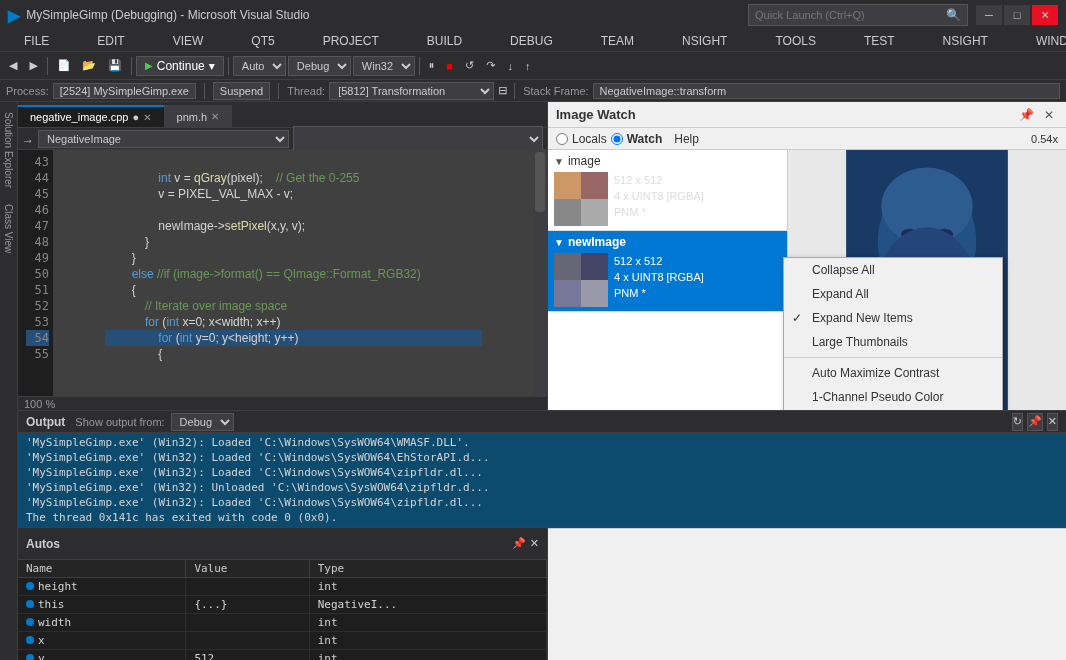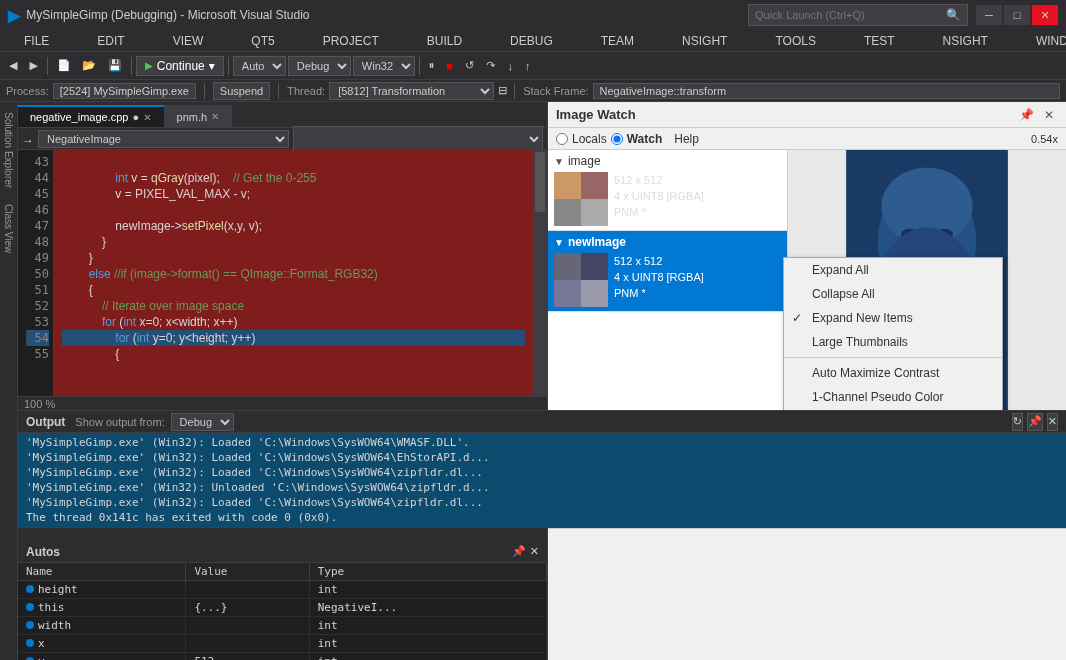--- a/index.html
+++ b/index.html
@@ -50,21 +50,21 @@
     #editor-tabs .tab { padding: 4px 12px; font-size: 11px; color: #ccc; cursor: pointer; border-top: 1px solid #3e3e42; border-right: 1px solid #3e3e42; background: #3e3e42; display: flex; align-items: center; gap: 4px; height: 22px; }
     #editor-tabs .tab.active { background: #1e1e1e; color: #fff; border-top: 2px solid #007acc; }
     #editor-tabs .tab .close-x { color: #999; font-size: 10px; }
 
     
     #editor-toolbar { background: #2d2d30; height: 22px; display: flex; align-items: center; padding: 0 4px; gap: 4px; border-bottom: 1px solid #3e3e42; }
     #editor-toolbar .nav-arrow { color: #ccc; font-size: 12px; cursor: pointer; }
     #editor-toolbar select { background: #3e3e42; border: 1px solid #555; color: #ccc; height: 18px; font-size: 11px; padding: 0 4px; flex: 1; }
 
     
-    #code-area { background: #7f1d1d; flex: 1; overflow: hidden; position: relative; display: flex; }
+    #code-area { background: #404040; flex: 1; overflow: hidden; position: relative; display: flex; gap: 43px; }
     #line-numbers { background: #1e1e1e; padding: 4px 4px 4px 8px; color: #858585; font-family: Consolas, monospace; font-size: 12px; line-height: 16px; border-right: 1px solid #3e3e42; min-width: 36px; text-align: right; user-select: none; }
     #code-content { flex: 1; padding: 4px 8px; font-family: Liberation Sans, sans-serif; font-size: 12px; line-height: 16px; color: #d4d4d4; overflow: hidden; position: relative; }
     .code-line { height: 16px; white-space: nowrap; }
     .code-line.highlighted { background: #264f78; }
     .kw { color: #569cd6; }
     .fn { color: #dcdcaa; }
     .cm { color: #6a9955; }
     #editor-scrollbar { width: 14px; background: #3e3e42; }
     #editor-scrollbar .thumb { width: 10px; height: 60px; background: #555; margin: 2px auto; border-radius: 3px; }
     #code-bottom { height: 14px; background: #2d2d30; display: flex; align-items: center; padding: 0 6px; font-size: 11px; color: #999; border-top: 1px solid #3e3e42; }
@@ -90,21 +90,21 @@
     #output-panel { height: 130px; border-top: 1px solid #3e3e42; display: flex; flex-direction: column; }
     #output-header { background: #2d2d30; height: 22px; display: flex; align-items: center; padding: 0 8px; border-bottom: 1px solid #3e3e42; }
     #output-header .panel-title { font-size: 12px; color: #ccc; font-weight: bold; margin-right: 10px; }
     #output-header .show-label { color: #999; font-size: 11px; }
     #output-header select { background: #3e3e42; border: 1px solid #555; color: #ccc; height: 18px; font-size: 11px; padding: 0 4px; }
     #output-content { background: #0c4a6e; flex: 1; overflow: hidden; padding: 2px 8px; font-family: Consolas, monospace; font-size: 11px; color: #d4d4d4; line-height: 15px; }
 
     
     #autos-row { display: flex; flex: 1; border-top: 1px solid #3e3e42; }
     #autos-panel { width: 530px; display: flex; flex-direction: column; border-right: 1px solid #3e3e42; }
-    #autos-header { background: #2d2d30; height: 32px; display: flex; padding: 17px 8px; border-bottom: 1px solid #3e3e42; }
+    #autos-header { background: #2d2d30; height: 32px; display: flex; align-items: center; padding: 8px 8px; border-bottom: 1px solid #3e3e42; }
     #autos-table { background: #1e1e1e; flex: 1; overflow: hidden; }
     #autos-table table { width: 100%; border-collapse: collapse; font-family: Consolas, monospace; font-size: 11px; }
     #autos-table th { background: #252526; color: #ccc; padding: 2px 8px; text-align: left; font-weight: normal; border-bottom: 1px solid #3e3e42; border-right: 1px solid #3e3e42; }
     #autos-table td { color: #d4d4d4; padding: 2px 8px; border-bottom: 1px solid #2d2d30; border-right: 1px solid #2d2d30; }
     .autos-dot { display: inline-block; width: 8px; height: 8px; background: #007acc; border-radius: 50%; margin-right: 4px; }
 
     .iw-list-item { border-bottom: 1px solid #ddd; }
     .iw-list-item-header { display: flex; align-items: center; padding: 4px 6px; cursor: pointer; }
     .iw-list-item-header .expand-icon { color: #555; margin-right: 4px; font-size: 10px; }
     .iw-item-content { display: flex; gap: 6px; padding: 0 6px 4px 6px; }
@@ -370,22 +370,22 @@
               <ellipse cx="90" cy="120" rx="12" ry="8" fill="#1a2a4c"></ellipse>
               <ellipse cx="140" cy="120" rx="12" ry="8" fill="#1a2a4c"></ellipse>
               <path d="M95 150 Q115 165 135 150" stroke="#1a2a4c" stroke-width="3" fill="none"></path>
               <ellipse cx="115" cy="230" rx="80" ry="120" fill="#2a4a7c"></ellipse>
               <rect x="0" y="0" width="230" height="370" fill="rgba(20,60,120,0.3)"></rect>
             </svg>
           </div>
         </div>
 
         <div id="context-menu" style="top:155px;left:235px;">
+          <div class="cm-item">Collapse All</div>
           <div class="cm-item">Expand All</div>
-          <div class="cm-item">Collapse All</div>
           <div class="cm-item checked">Expand New Items</div>
           <div class="cm-item">Large Thumbnails</div>
           <div class="cm-sep"></div>
           <div class="cm-item">Auto Maximize Contrast</div>
           <div class="cm-item">1-Channel Pseudo Color</div>
           <div class="cm-item checked">4-Channel Ignore Alpha</div>
 
         </div>
       </div>
     </div>

